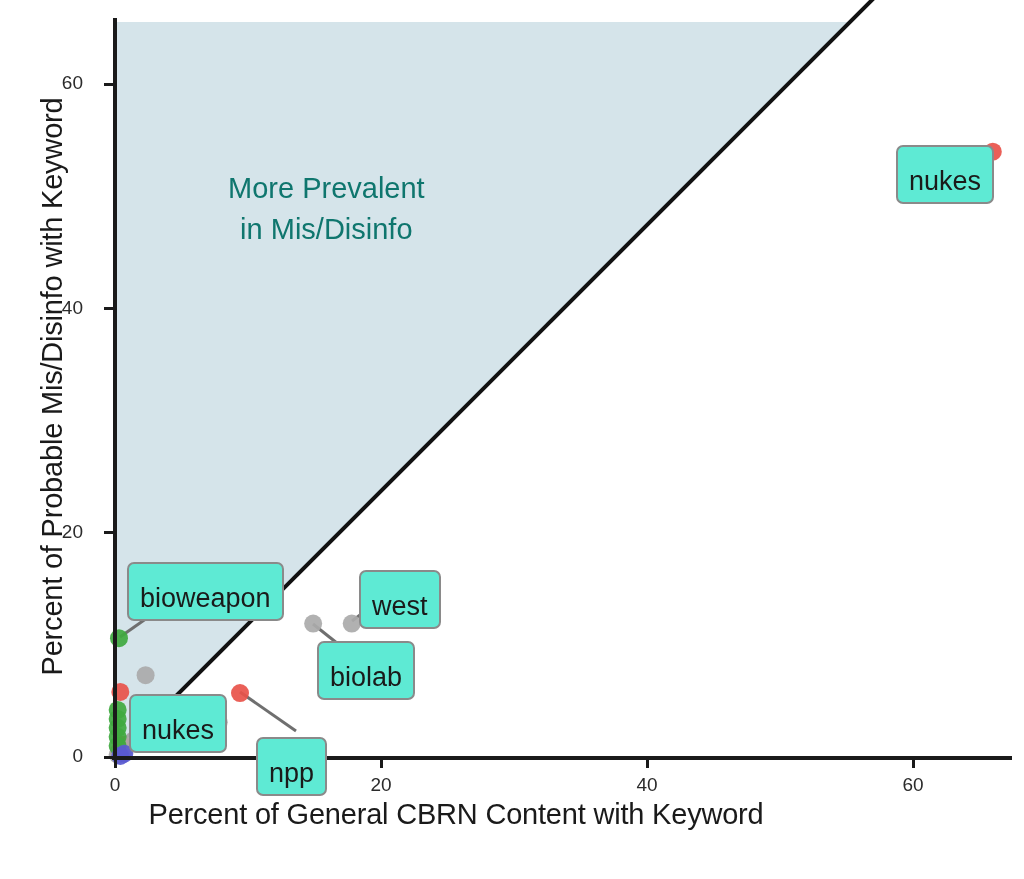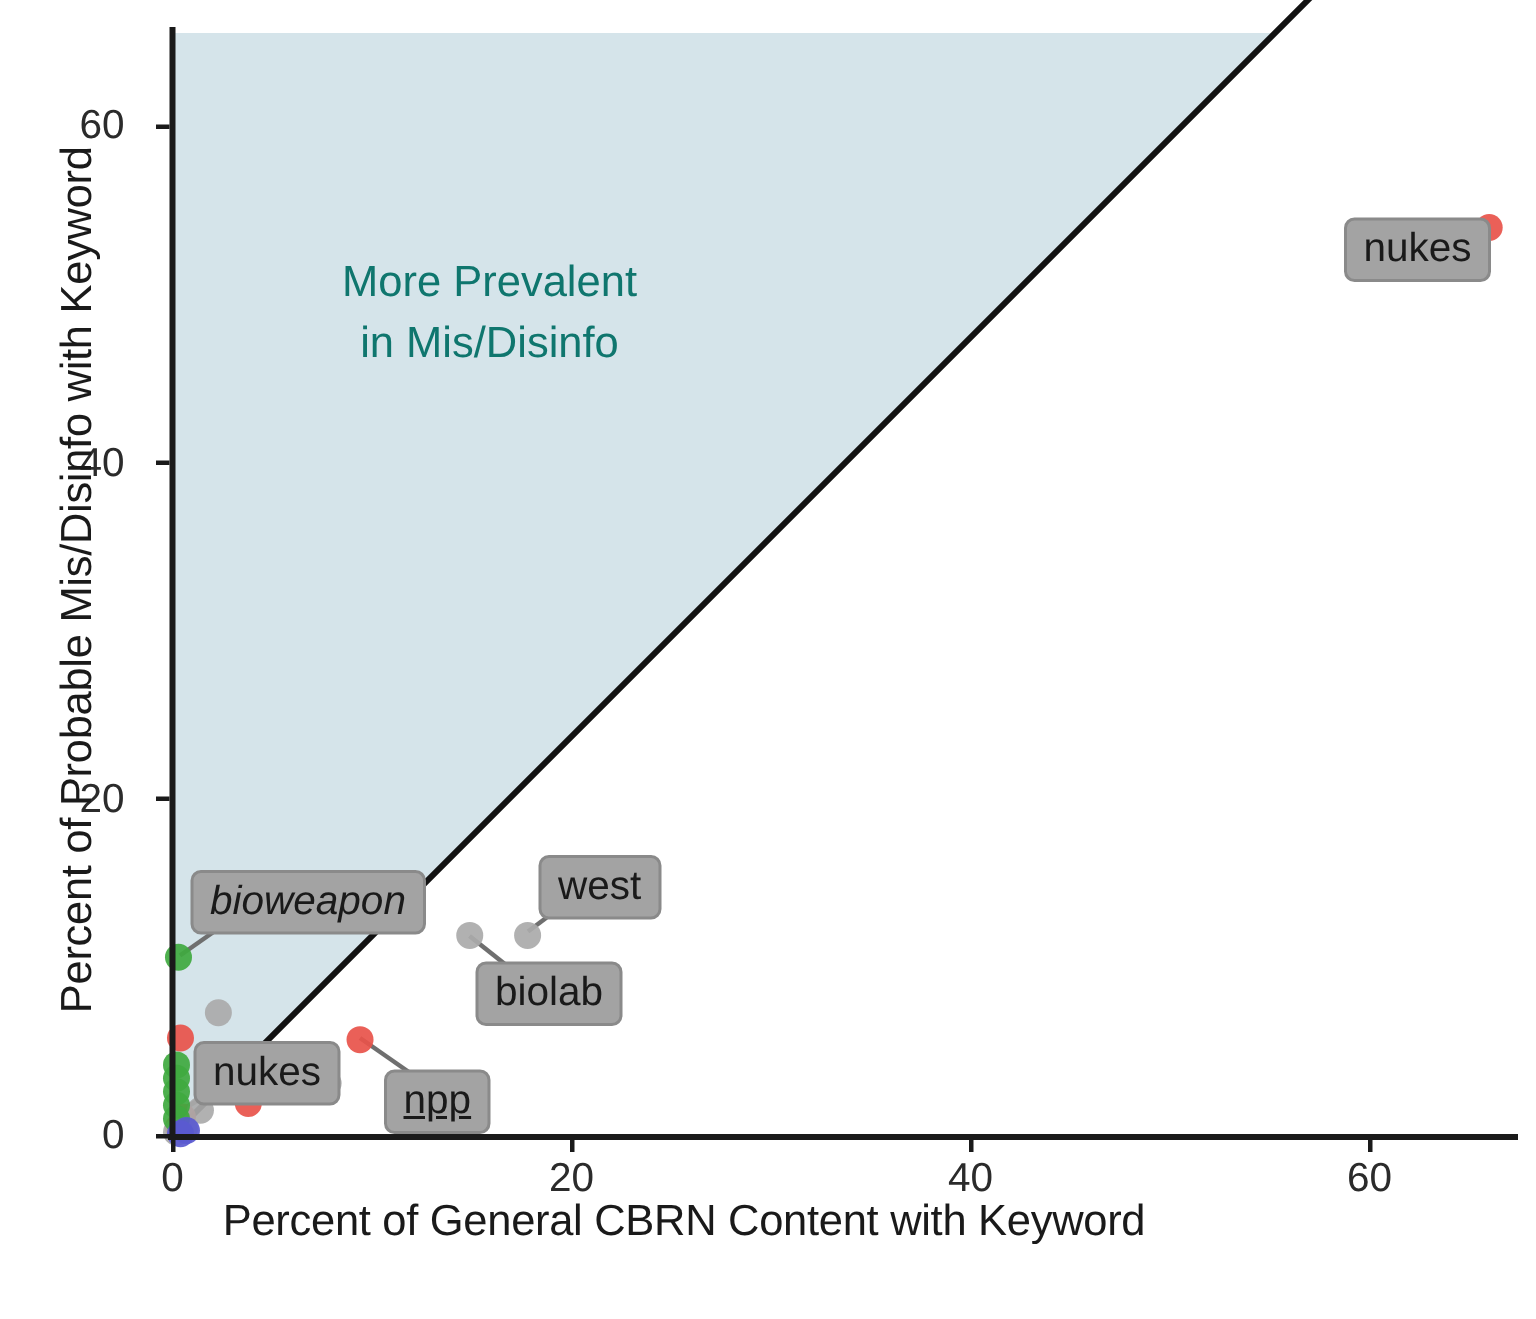--- a/index.html
+++ b/index.html
@@ -18,21 +18,21 @@
   #x-axis-line{left:112px;top:756px;width:900px;height:3.5px;}
 
   
   .tick-mark{position:absolute;background:#1a1a1a;}
   .y-tick{width:9px;height:3px;left:104px;}
   .x-tick{height:9px;width:3px;top:759px;}
 
   .tick-label{
     position:absolute;
     color:#2b2b2b;
-    font-size:27px;
+    font-size:19px;
     line-height:26px;
     white-space:nowrap;
   }
   .y-tick-label{text-align:right;right:941px;}
   .x-tick-label{text-align:center;}
 
   
   #x-axis-title{
     position:absolute;
     left:0;top:798px;width:912px;
@@ -60,24 +60,24 @@
     font-size:29px;
     line-height:41px;
     color:#0f766e;
     text-align:center;
     white-space:pre-line;
   }
 
   
   .callout{
     position:absolute;
-    background:#a3a3a3;
+    background:#5eead4;
     border:2.5px solid #8a8a8a;
     border-radius:7px;
-    padding:3px 11px 5px 11px;
+    padding:19px 11px 5px 11px;
     font-size:27px;
     line-height:31px;
     color:#1a1a1a;
     white-space:nowrap;
     box-sizing:border-box;
   }
 </style>
 </head>
 <body>
 
@@ -137,21 +137,21 @@
       <div class="tick-label x-tick-label" style="left: 873px; width: 80px; top: 772px;">60</div>
     </div>
 
   <div id="region-annotation">More Prevalent
 in Mis/Disinfo</div>
 
   <div id="callouts-layer">
       <div class="callout" style="left: 896px; top: 145px;">nukes</div>
       <div class="callout" style="left: 359px; top: 570px;">west</div>
       <div class="callout" style="left: 317px; top: 641px;">biolab</div>
-      <div class="callout" style="left: 256px; top: 713px; text-decoration: underline;">npp</div>
-      <div class="callout" style="left: 127px; top: 580px; font-style: italic;">bioweapon</div>
+      <div class="callout" style="left: 256px; top: 737px;">npp</div>
+      <div class="callout" style="left: 127px; top: 562px;">bioweapon</div>
       <div class="callout" style="left: 129px; top: 694px;">nukes</div>
     </div>
 
   <div id="x-axis-title">Percent of General CBRN Content with Keyword</div>
   <div id="y-axis-title">Percent of Probable Mis/Disinfo with Keyword</div>
 
 </div>
 
 </body></html>

